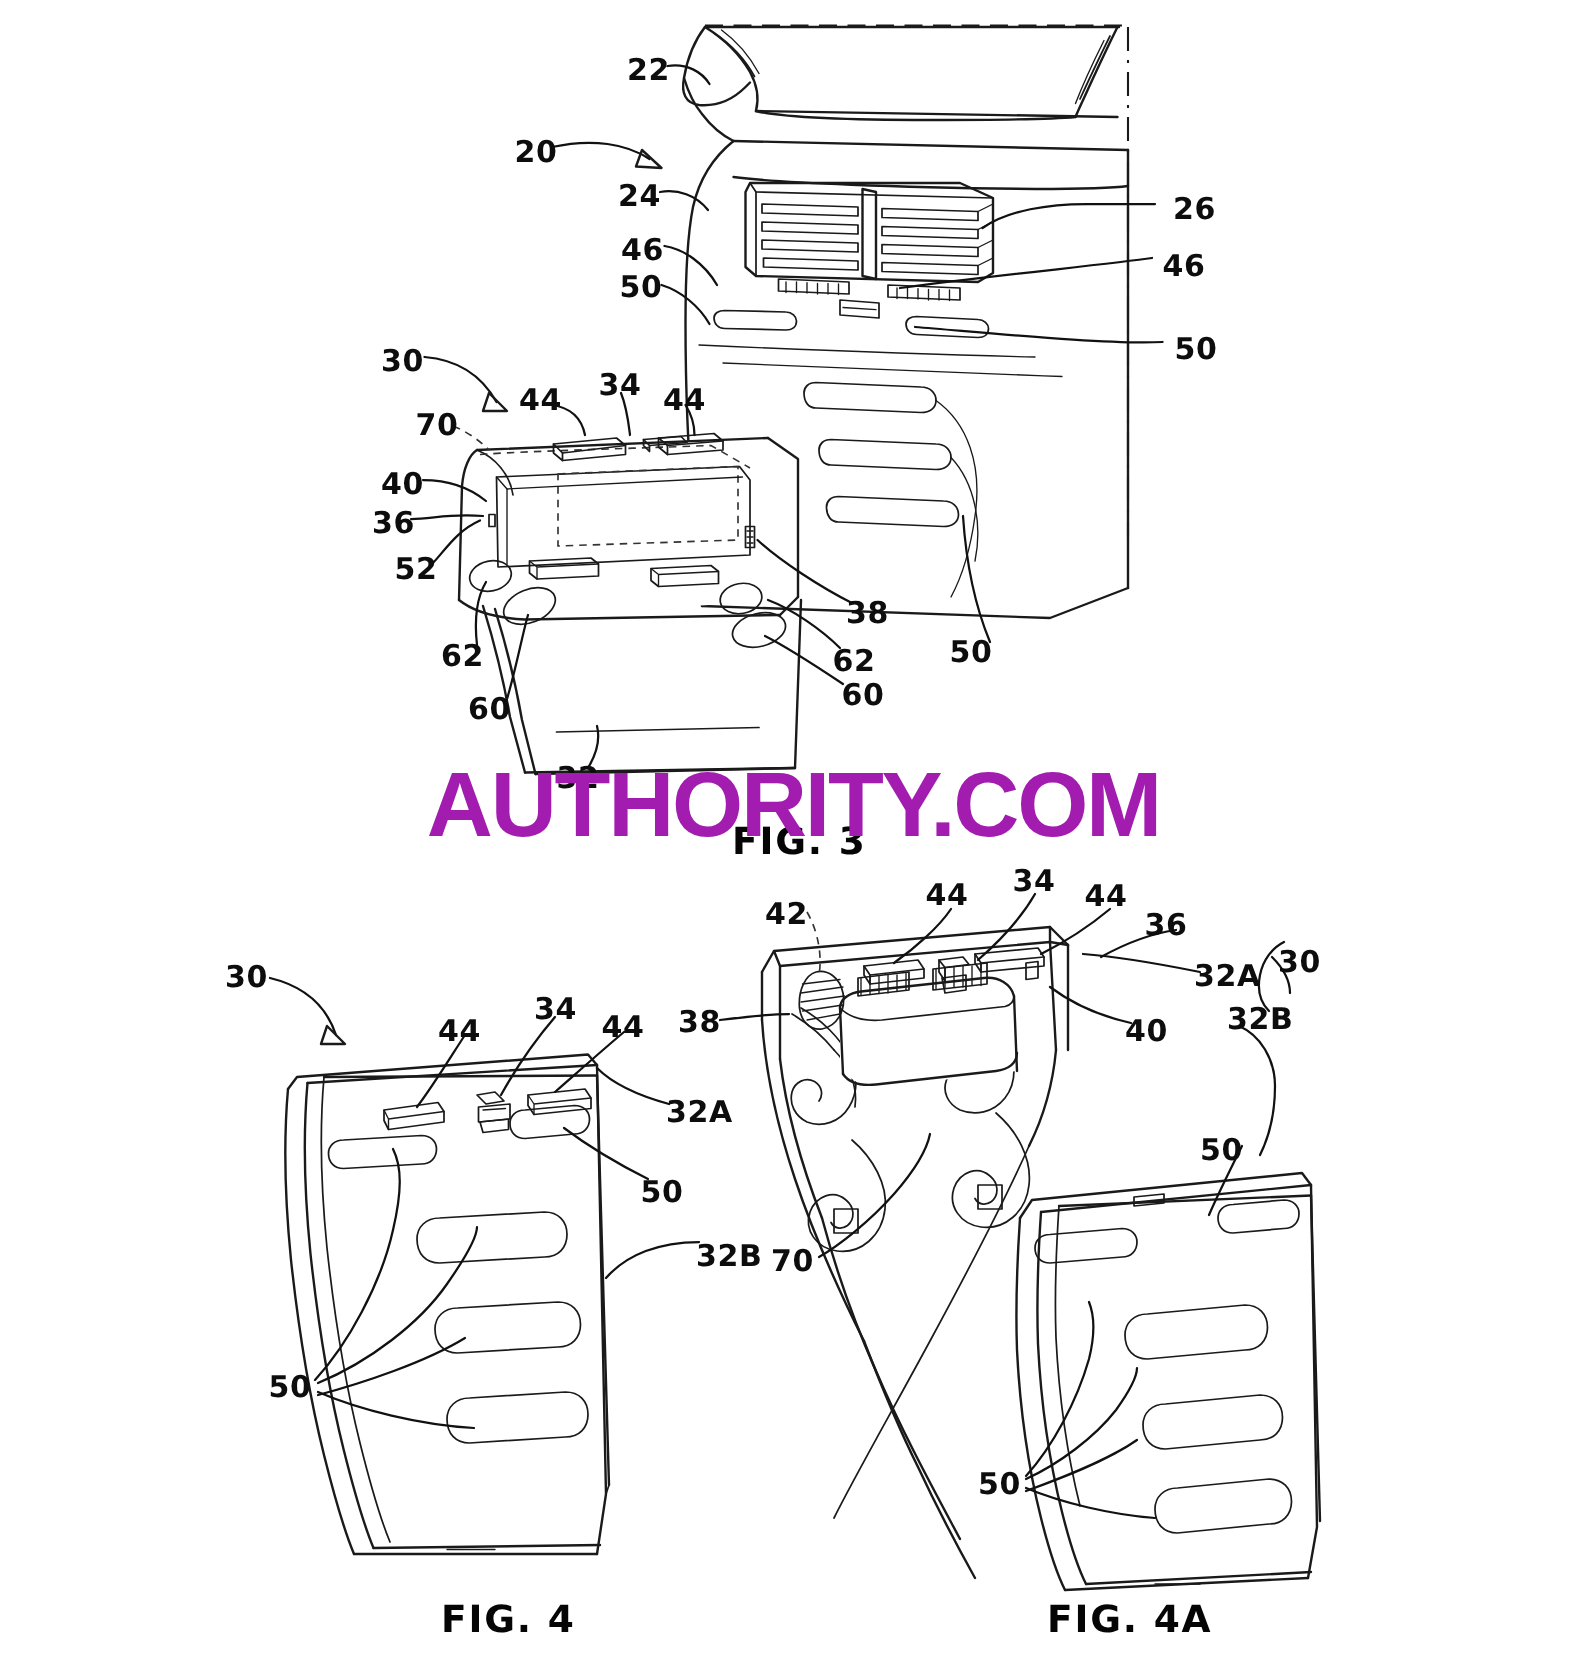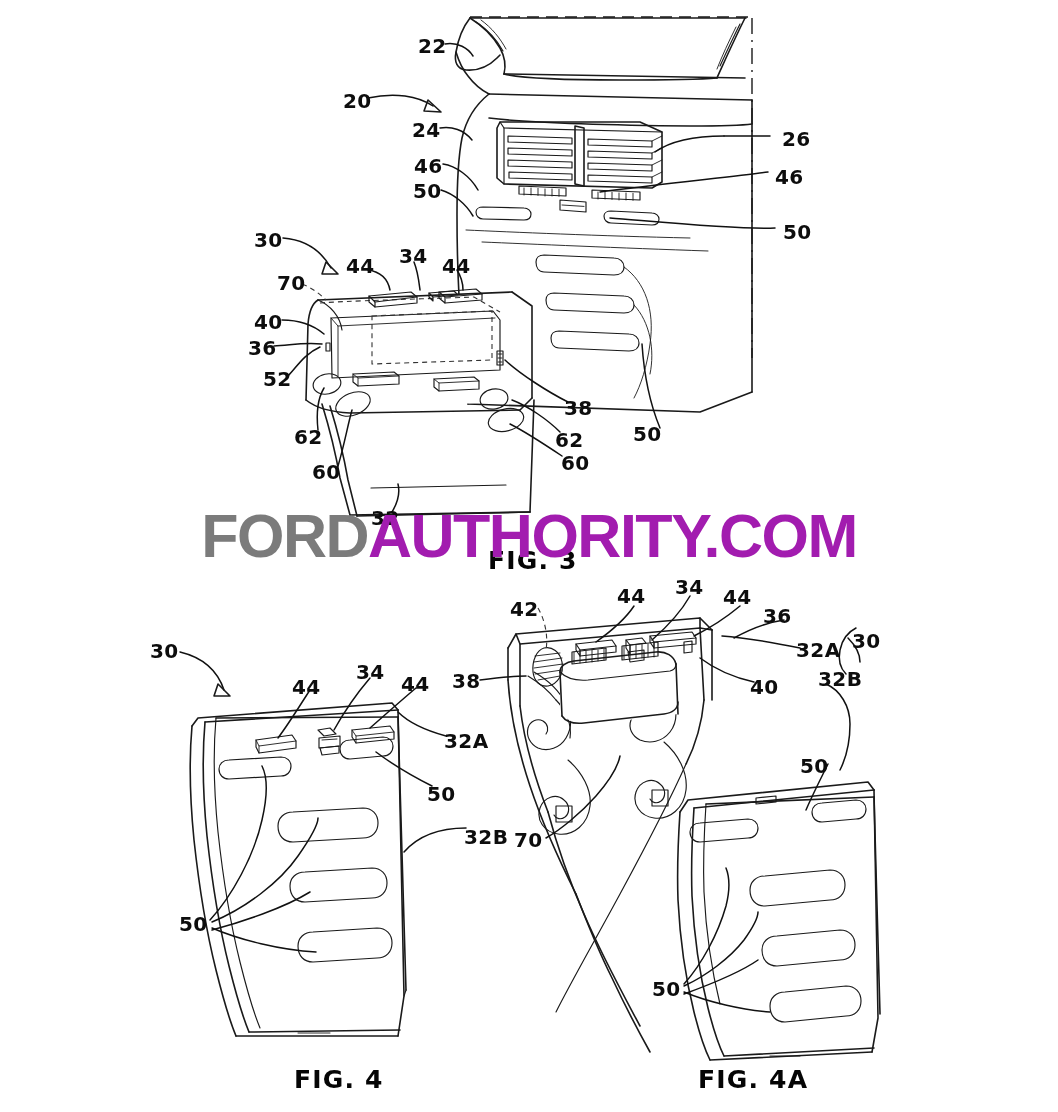--- a/index.html
+++ b/index.html
@@ -441,15 +441,14 @@
     <text class="refnum" x="514" y="847">70</text>
     <text class="refnum" x="652" y="996">50</text>
   </g>
 
   <text class="figcap" x="698" y="1088">FIG. 4A</text>
 
 </svg>
 </div>
 
 <div id="watermark">
-  <span class="wm-ford">FORD</span>
   <span class="wm-auth">AUTHORITY.COM</span>
 </div>
 
 </body></html>

